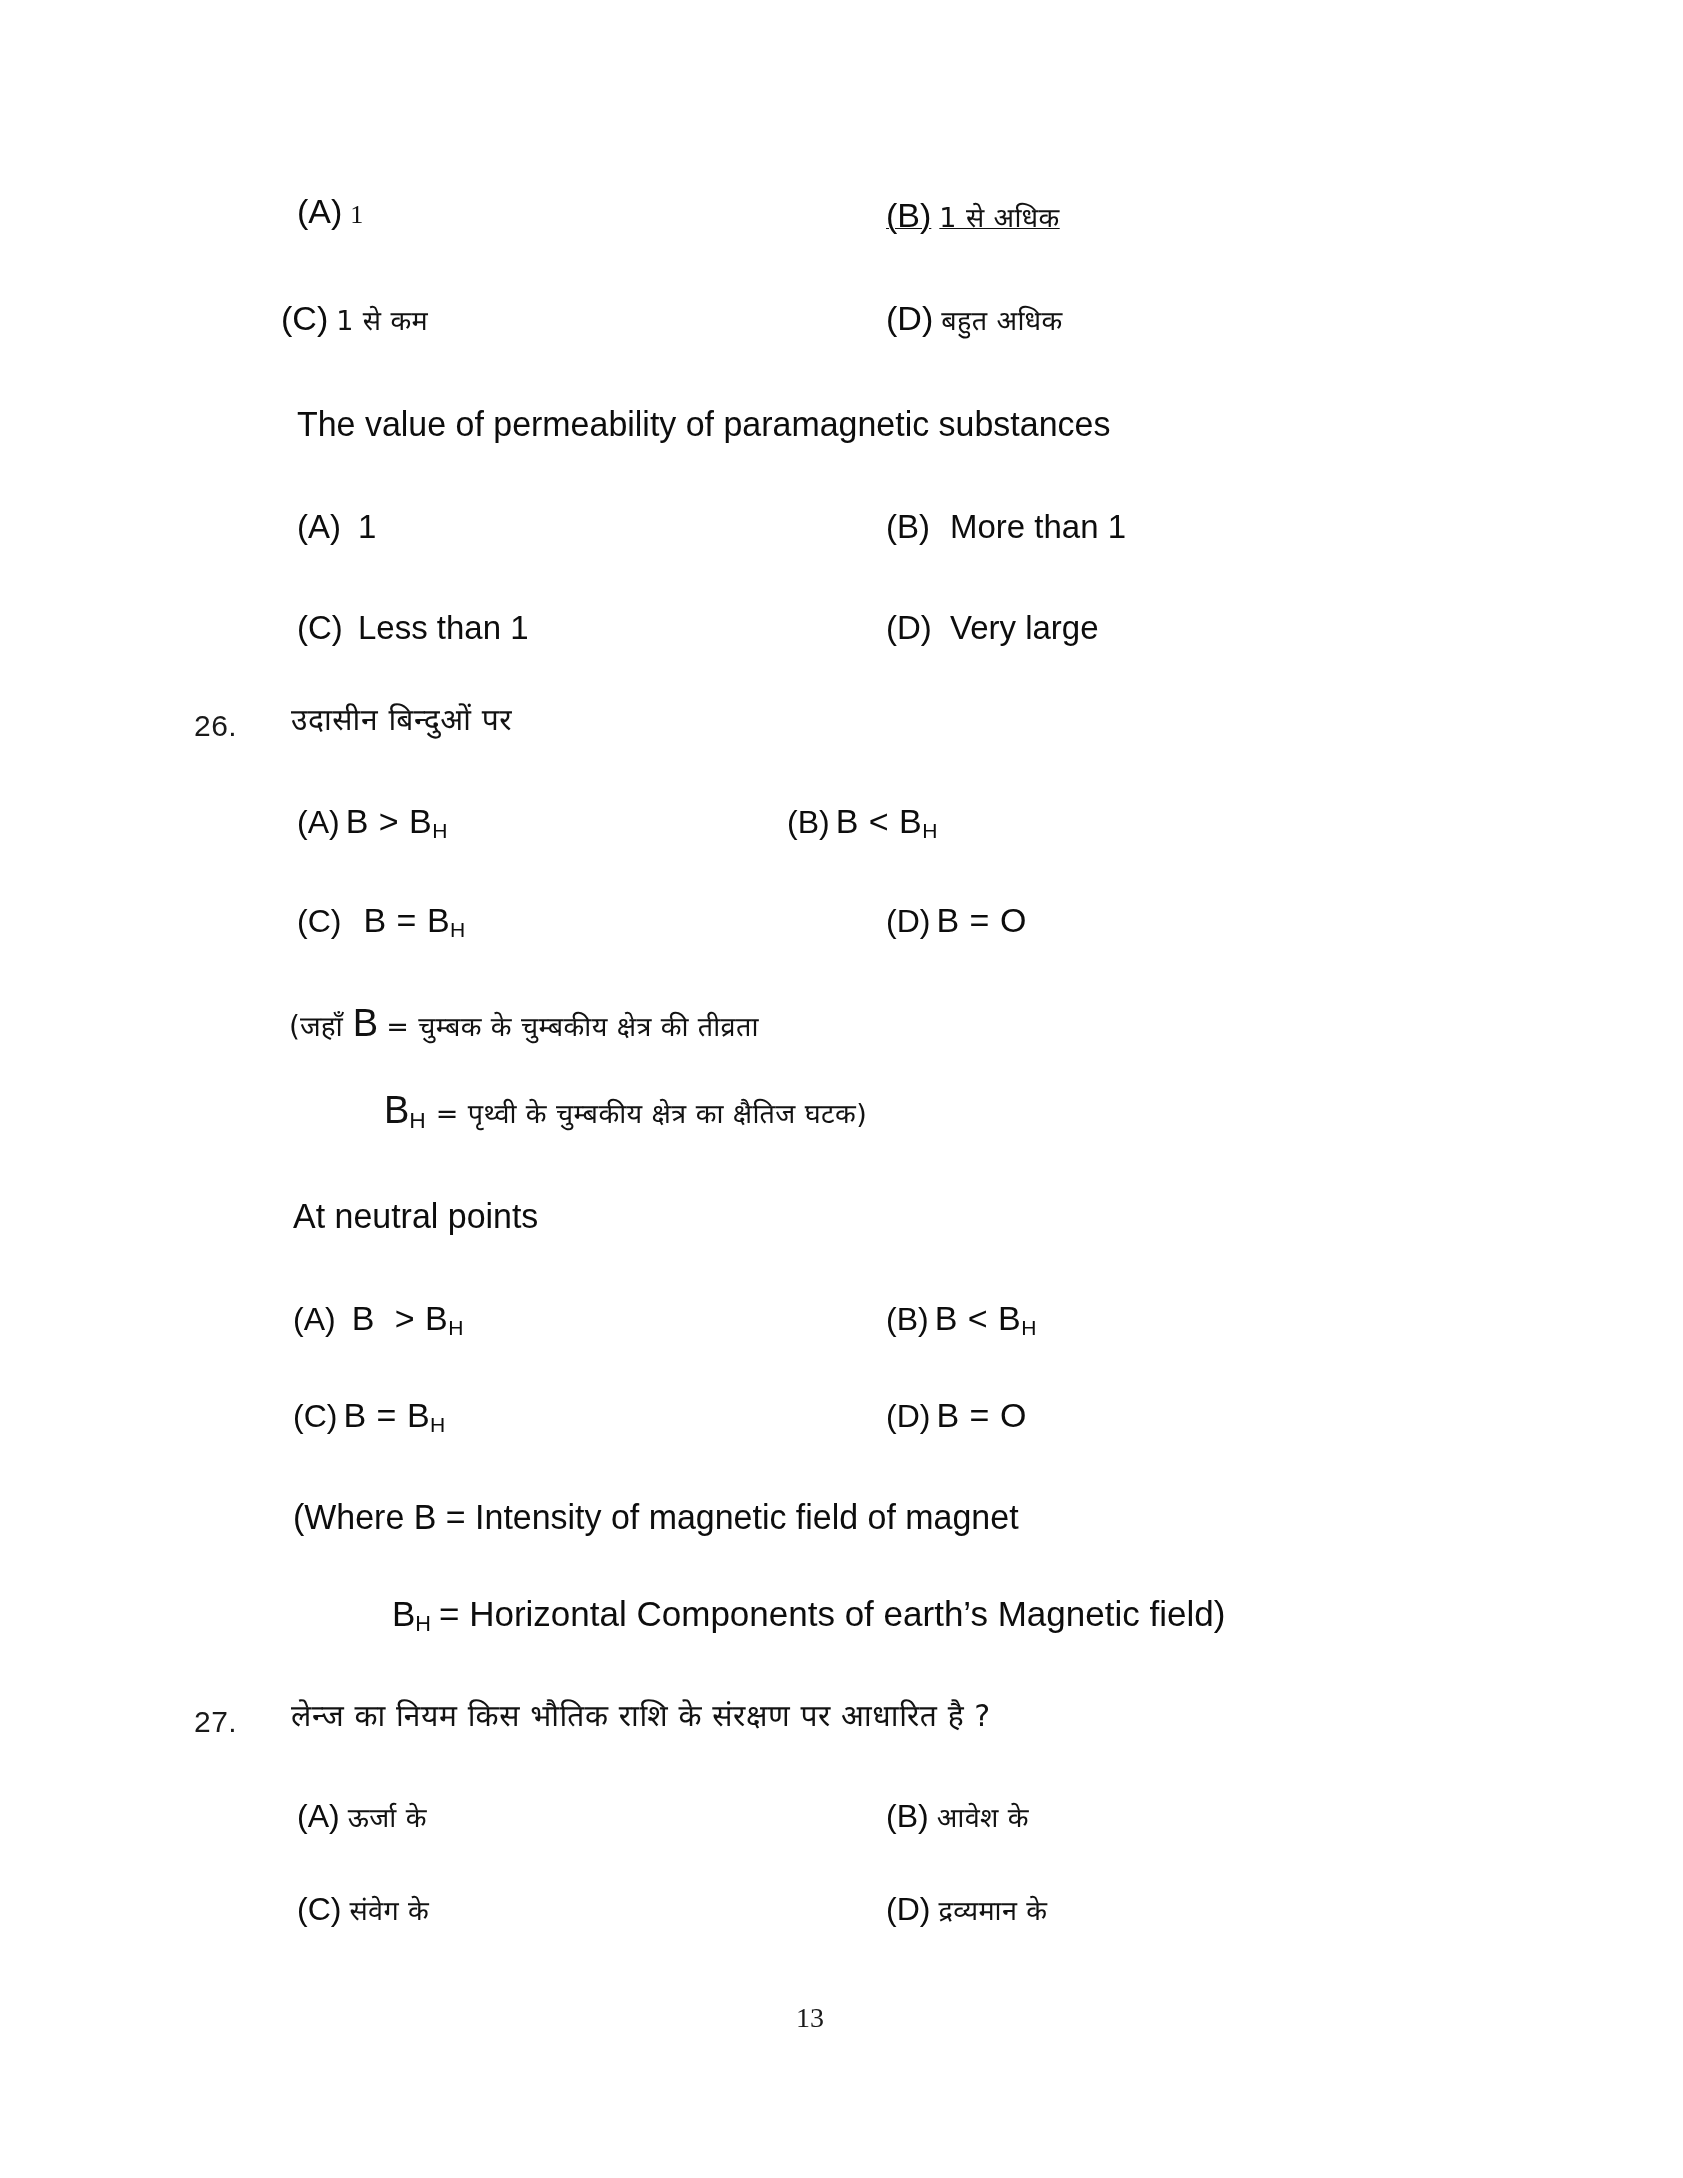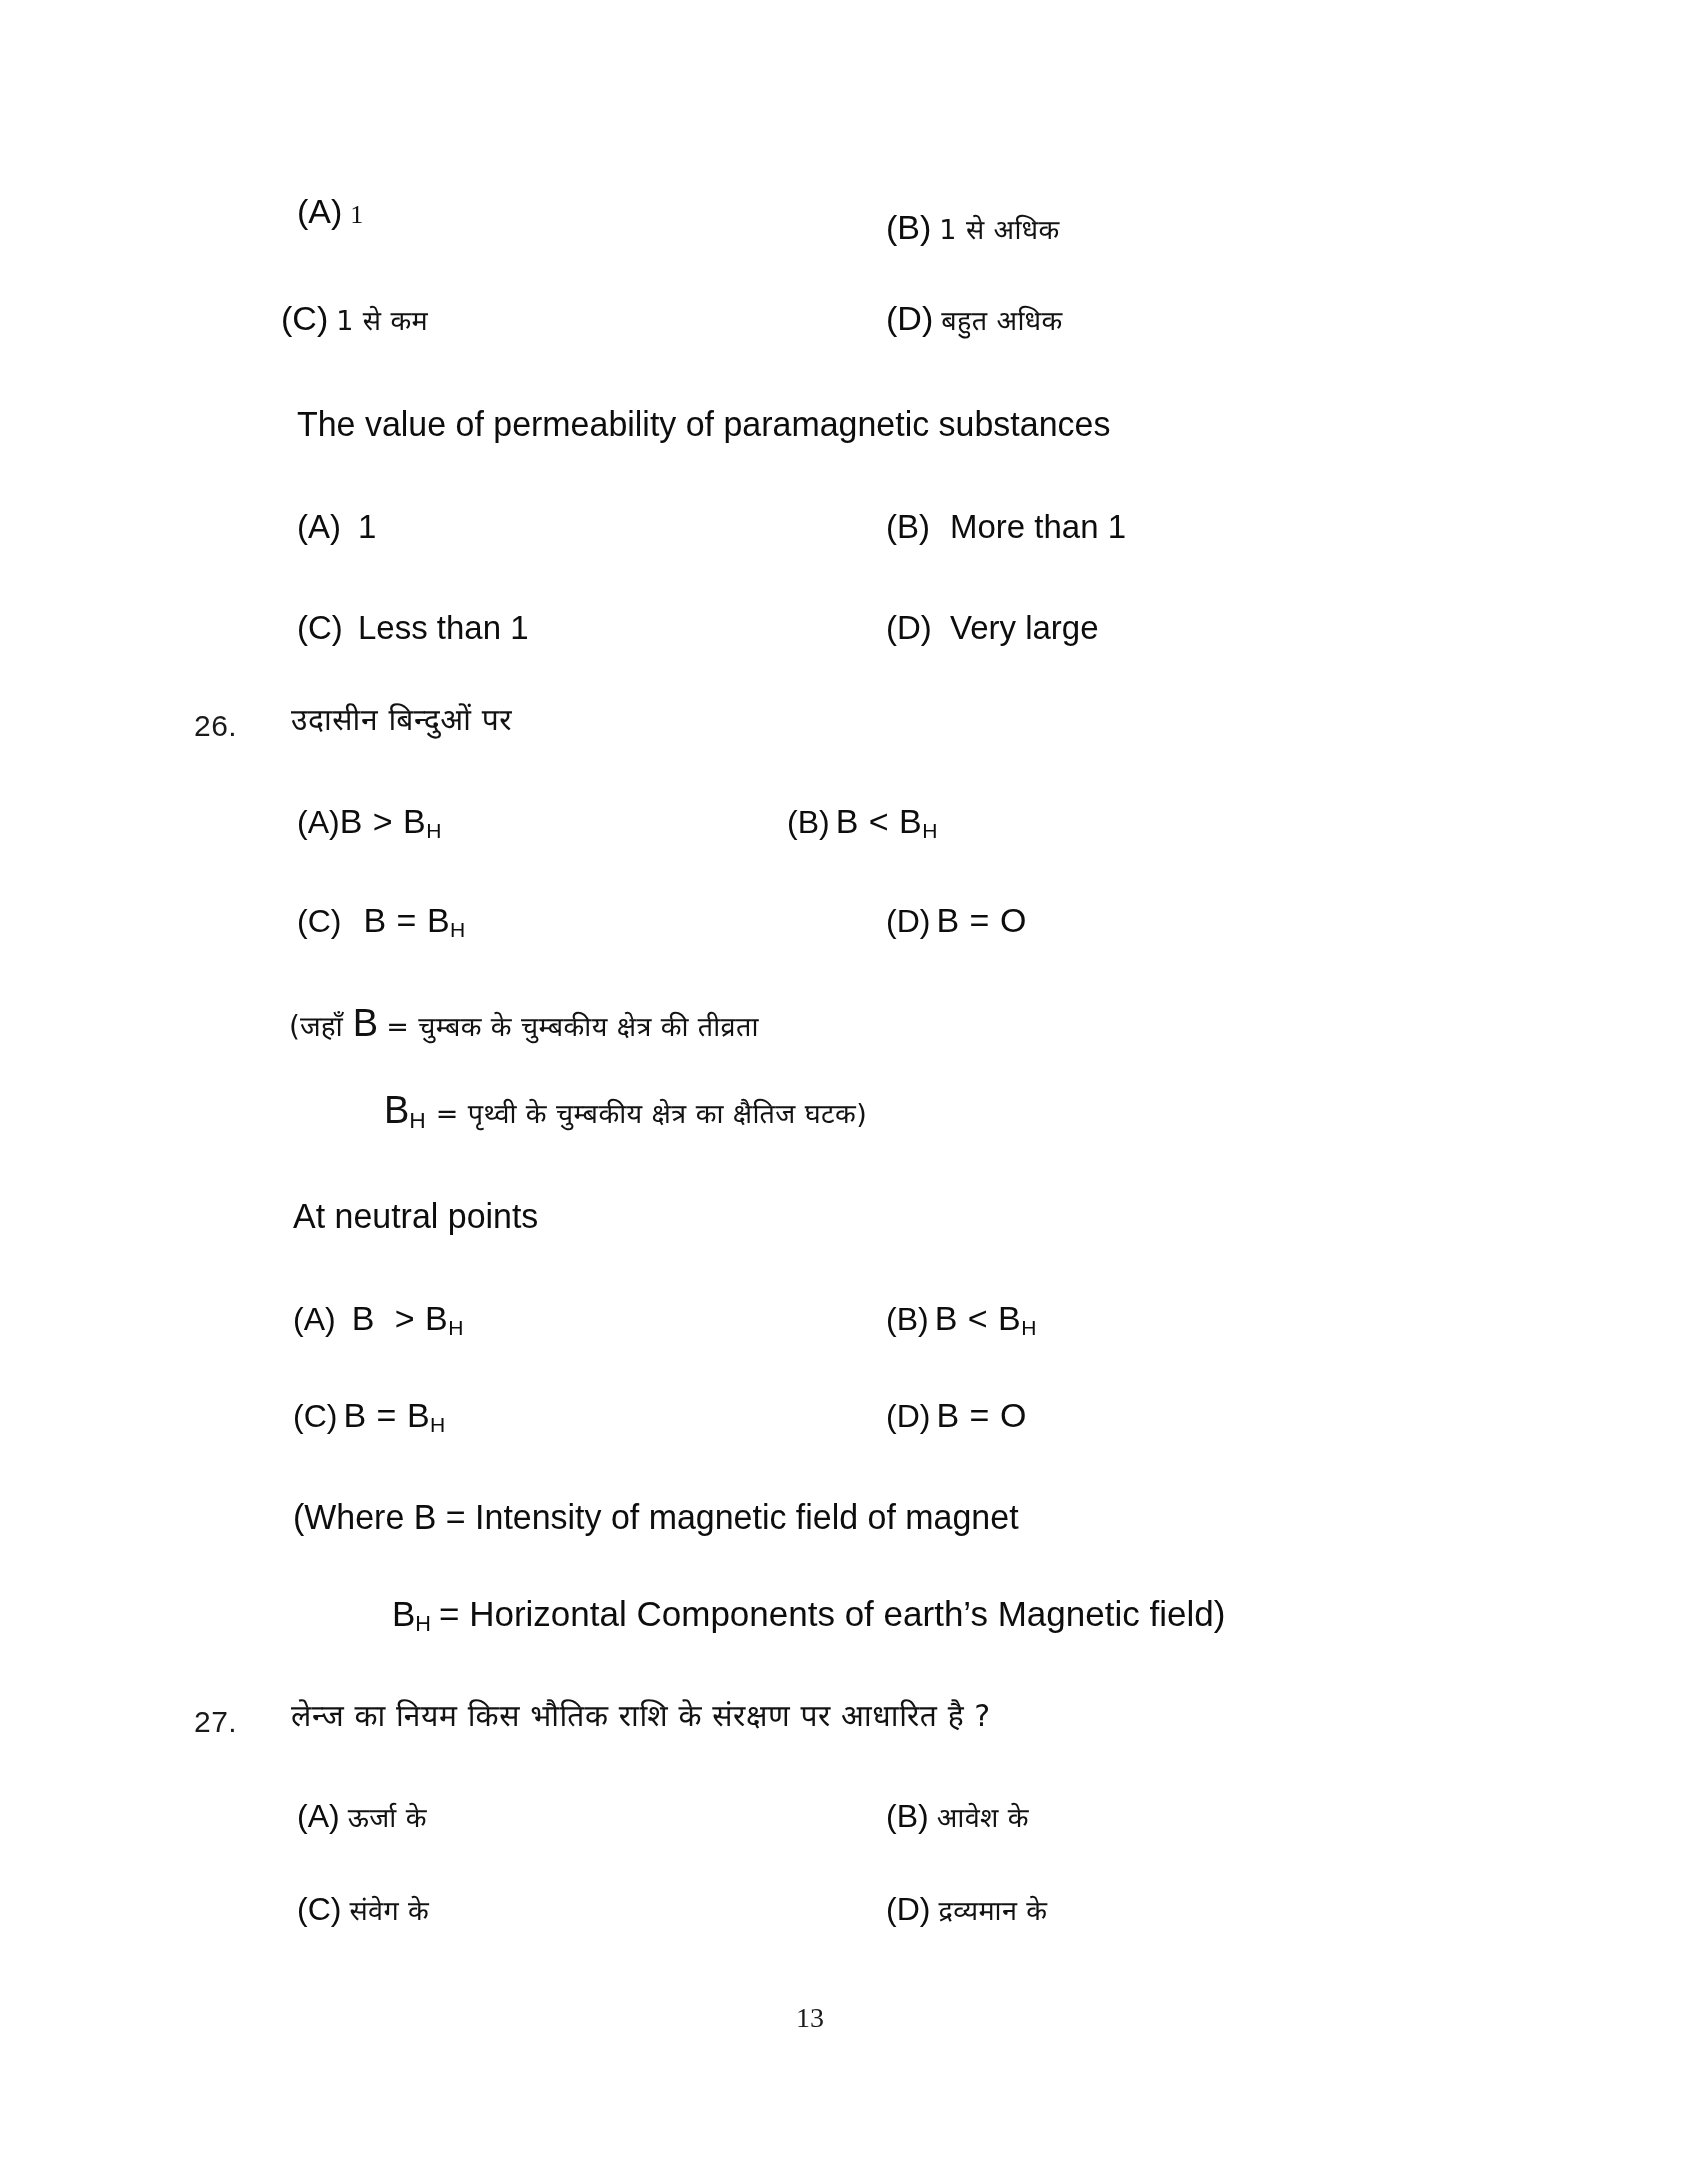--- a/index.html
+++ b/index.html
@@ -124,21 +124,21 @@
   }
 </style>
 </head>
 <body>
 
 <div class="page">
 
   <div class="line" style="left:297px; top:194px;">
     <span class="optmark">(A)</span><span class="num-inline">1</span>
   </div>
-  <div class="line" style="left:886px; top:210px;">
+  <div class="line" style="left:886px; top:198px;text-decoration:underline;">
     <span class="optmark">(B)</span><span class="body-hi">1 से अधिक</span>
   </div>
 
   <div class="line" style="left:281px; top:301px;">
     <span class="optmark">(C)</span><span class="body-hi">1 से कम</span>
   </div>
   <div class="line" style="left:886px; top:301px;">
     <span class="optmark">(D)</span><span class="body-hi">बहुत अधिक</span>
   </div>
 
@@ -153,21 +153,21 @@
   <div class="line en-opt" style="left:297px; top:610px;">(C)</div>
   <div class="line en-opt" style="left:358px; top:610px;">Less than 1</div>
 
   <div class="line en-opt" style="left:886px; top:610px;">(D)</div>
   <div class="line en-opt" style="left:950px; top:610px;">Very large</div>
 
   <div class="qnum" style="left:194px; top:709px;">26.</div>
   <div class="line hi" style="left:291px; top:705px;">उदासीन बिन्दुओं पर</div>
 
   <div class="line" style="left:297px; top:804px;">
-    <span class="optmark-sm">(A)</span><span class="formula" style="margin-left:0;"><span>B</span> <span>&gt;</span> <span>B</span><sub>H</sub></span>
+    <span class="optmark-sm">(A)</span><span class="formula" style="margin-left:6px;"><span>B</span> <span>&gt;</span> <span>B</span><sub>H</sub></span>
   </div>
   <div class="line" style="left:787px; top:804px;">
     <span class="optmark-sm">(B)</span><span class="formula" style="margin-left:6px;"><span>B</span> <span>&lt;</span> <span>B</span><sub>H</sub></span>
   </div>
 
   <div class="line" style="left:297px; top:903px;">
     <span class="optmark-sm">(C)</span><span class="formula" style="margin-left:22px;"><span>B</span> <span>=</span> <span>B</span><sub>H</sub></span>
   </div>
   <div class="line" style="left:886px; top:903px;">
     <span class="optmark-sm">(D)</span><span class="formula" style="margin-left:6px;"><span>B</span> <span>=</span> <span>O</span></span>

